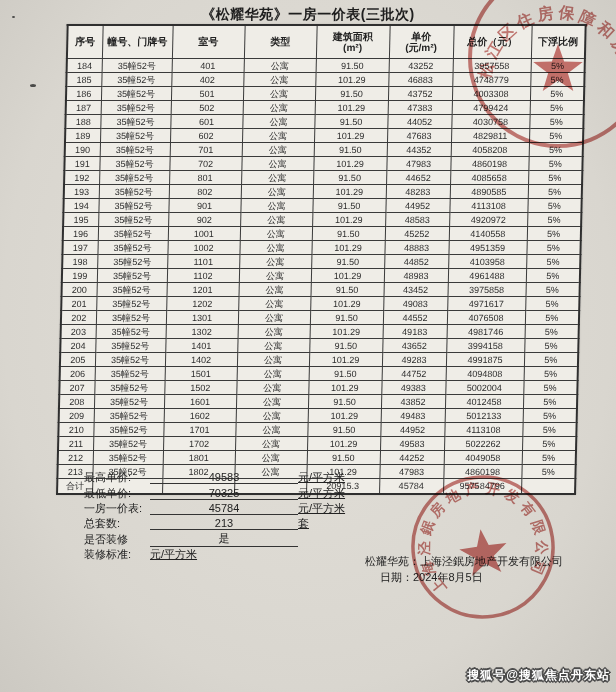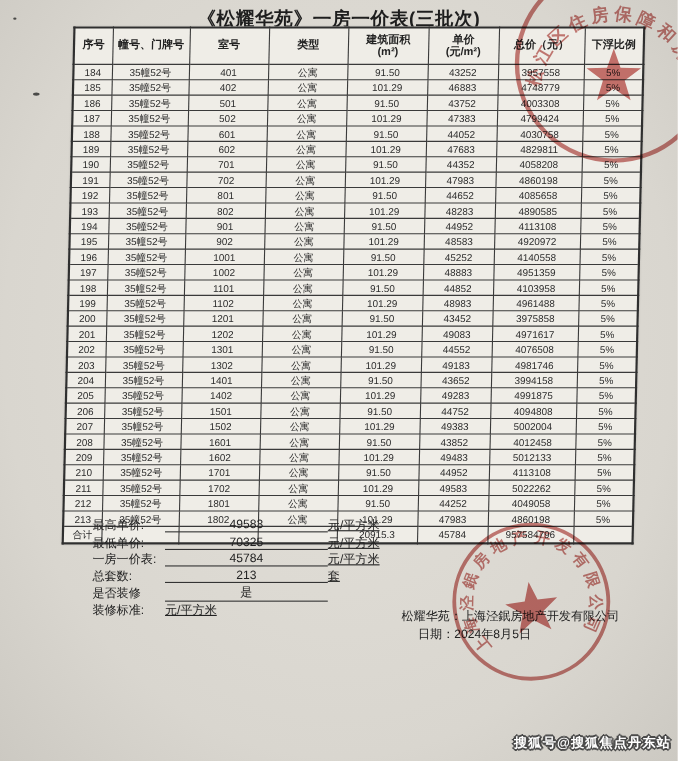--- a/index.html
+++ b/index.html
@@ -10,21 +10,21 @@
     color:#2b2b2b;
   }
   .sheet{
     position:absolute;inset:0;
     background:radial-gradient(ellipse at 50% 45%, #e3e0d9 0%, #d9d6cf 70%, #ccc9c2 100%);
   }
   .speck{position:absolute;background:#4a4a48;border-radius:50%;}
 
   .doc-title{
     position:absolute;top:6px;left:0;width:616px;text-align:center;
-    font-size:17px;font-weight:bold;letter-spacing:0.5px;color:#1e1e1e;
+    font-size:14px;font-weight:bold;letter-spacing:0.5px;color:#1e1e1e;
   }
 
   .price-table{
     position:absolute;left:56px;top:24px;border-collapse:collapse;table-layout:fixed;
     background:#efede7;
     transform:skewX(-1.3deg);transform-origin:left bottom;
     box-shadow:0 0 2px rgba(0,0,0,.15);
   }
   .price-table th,.price-table td{
     border:1px solid #3a3a3a;padding:0;text-align:center;vertical-align:middle;

